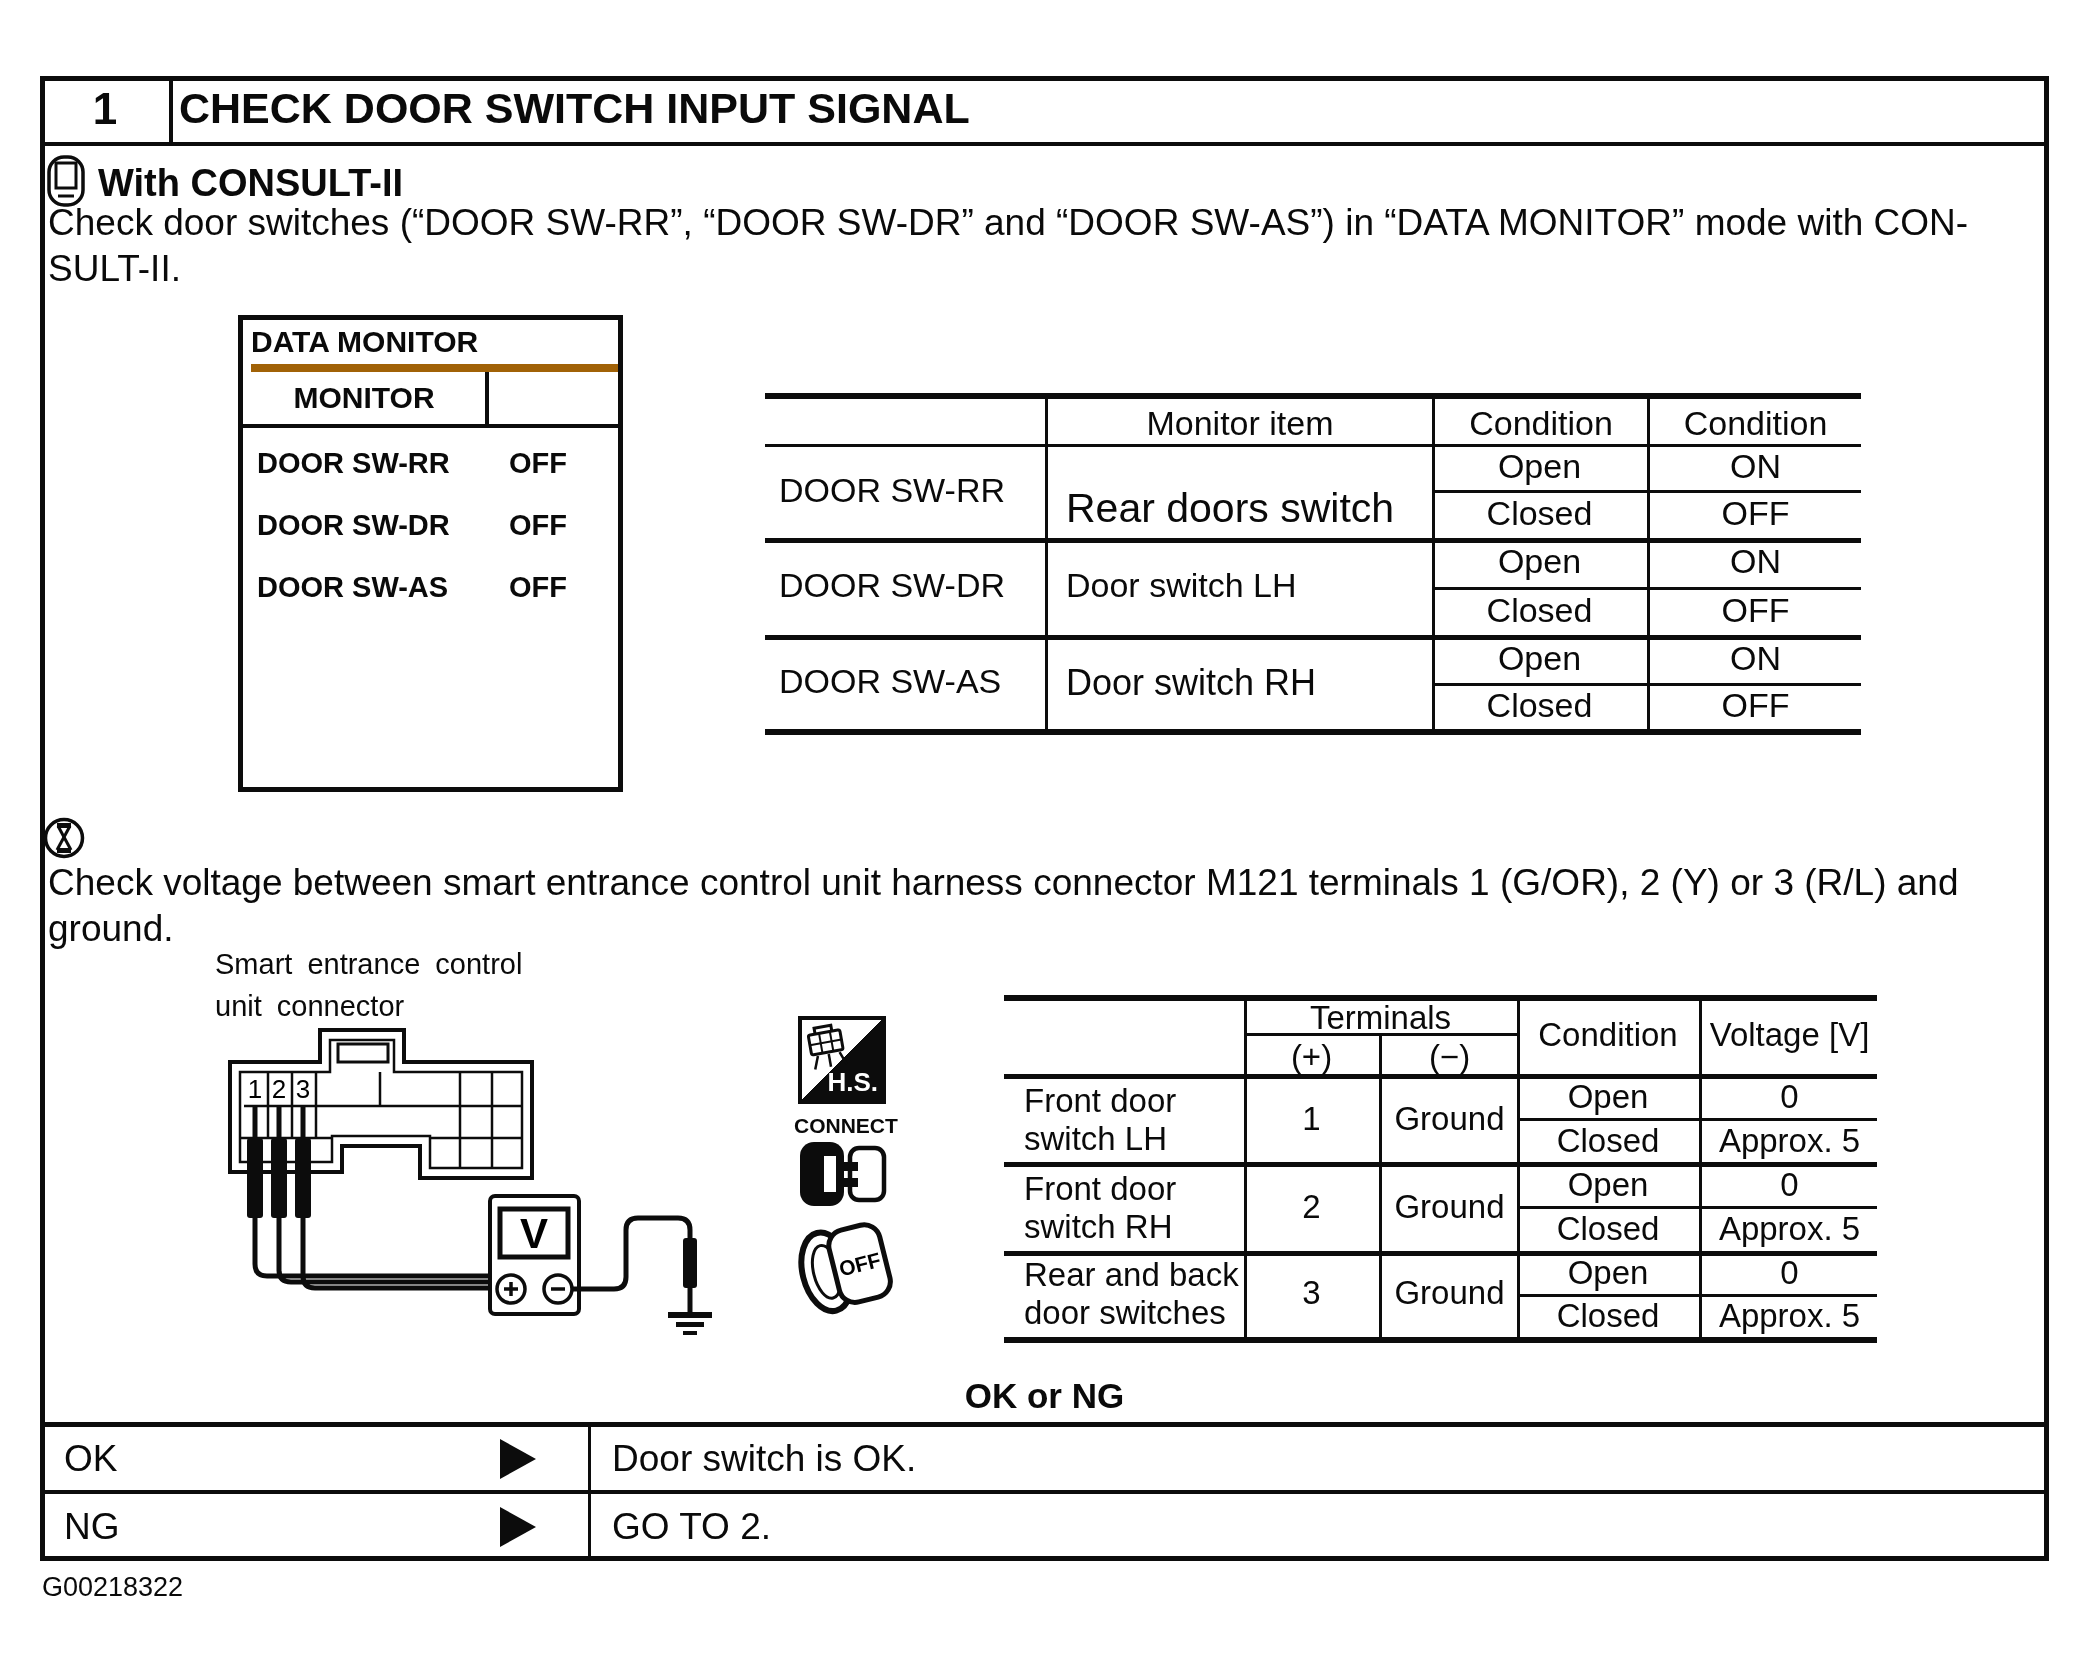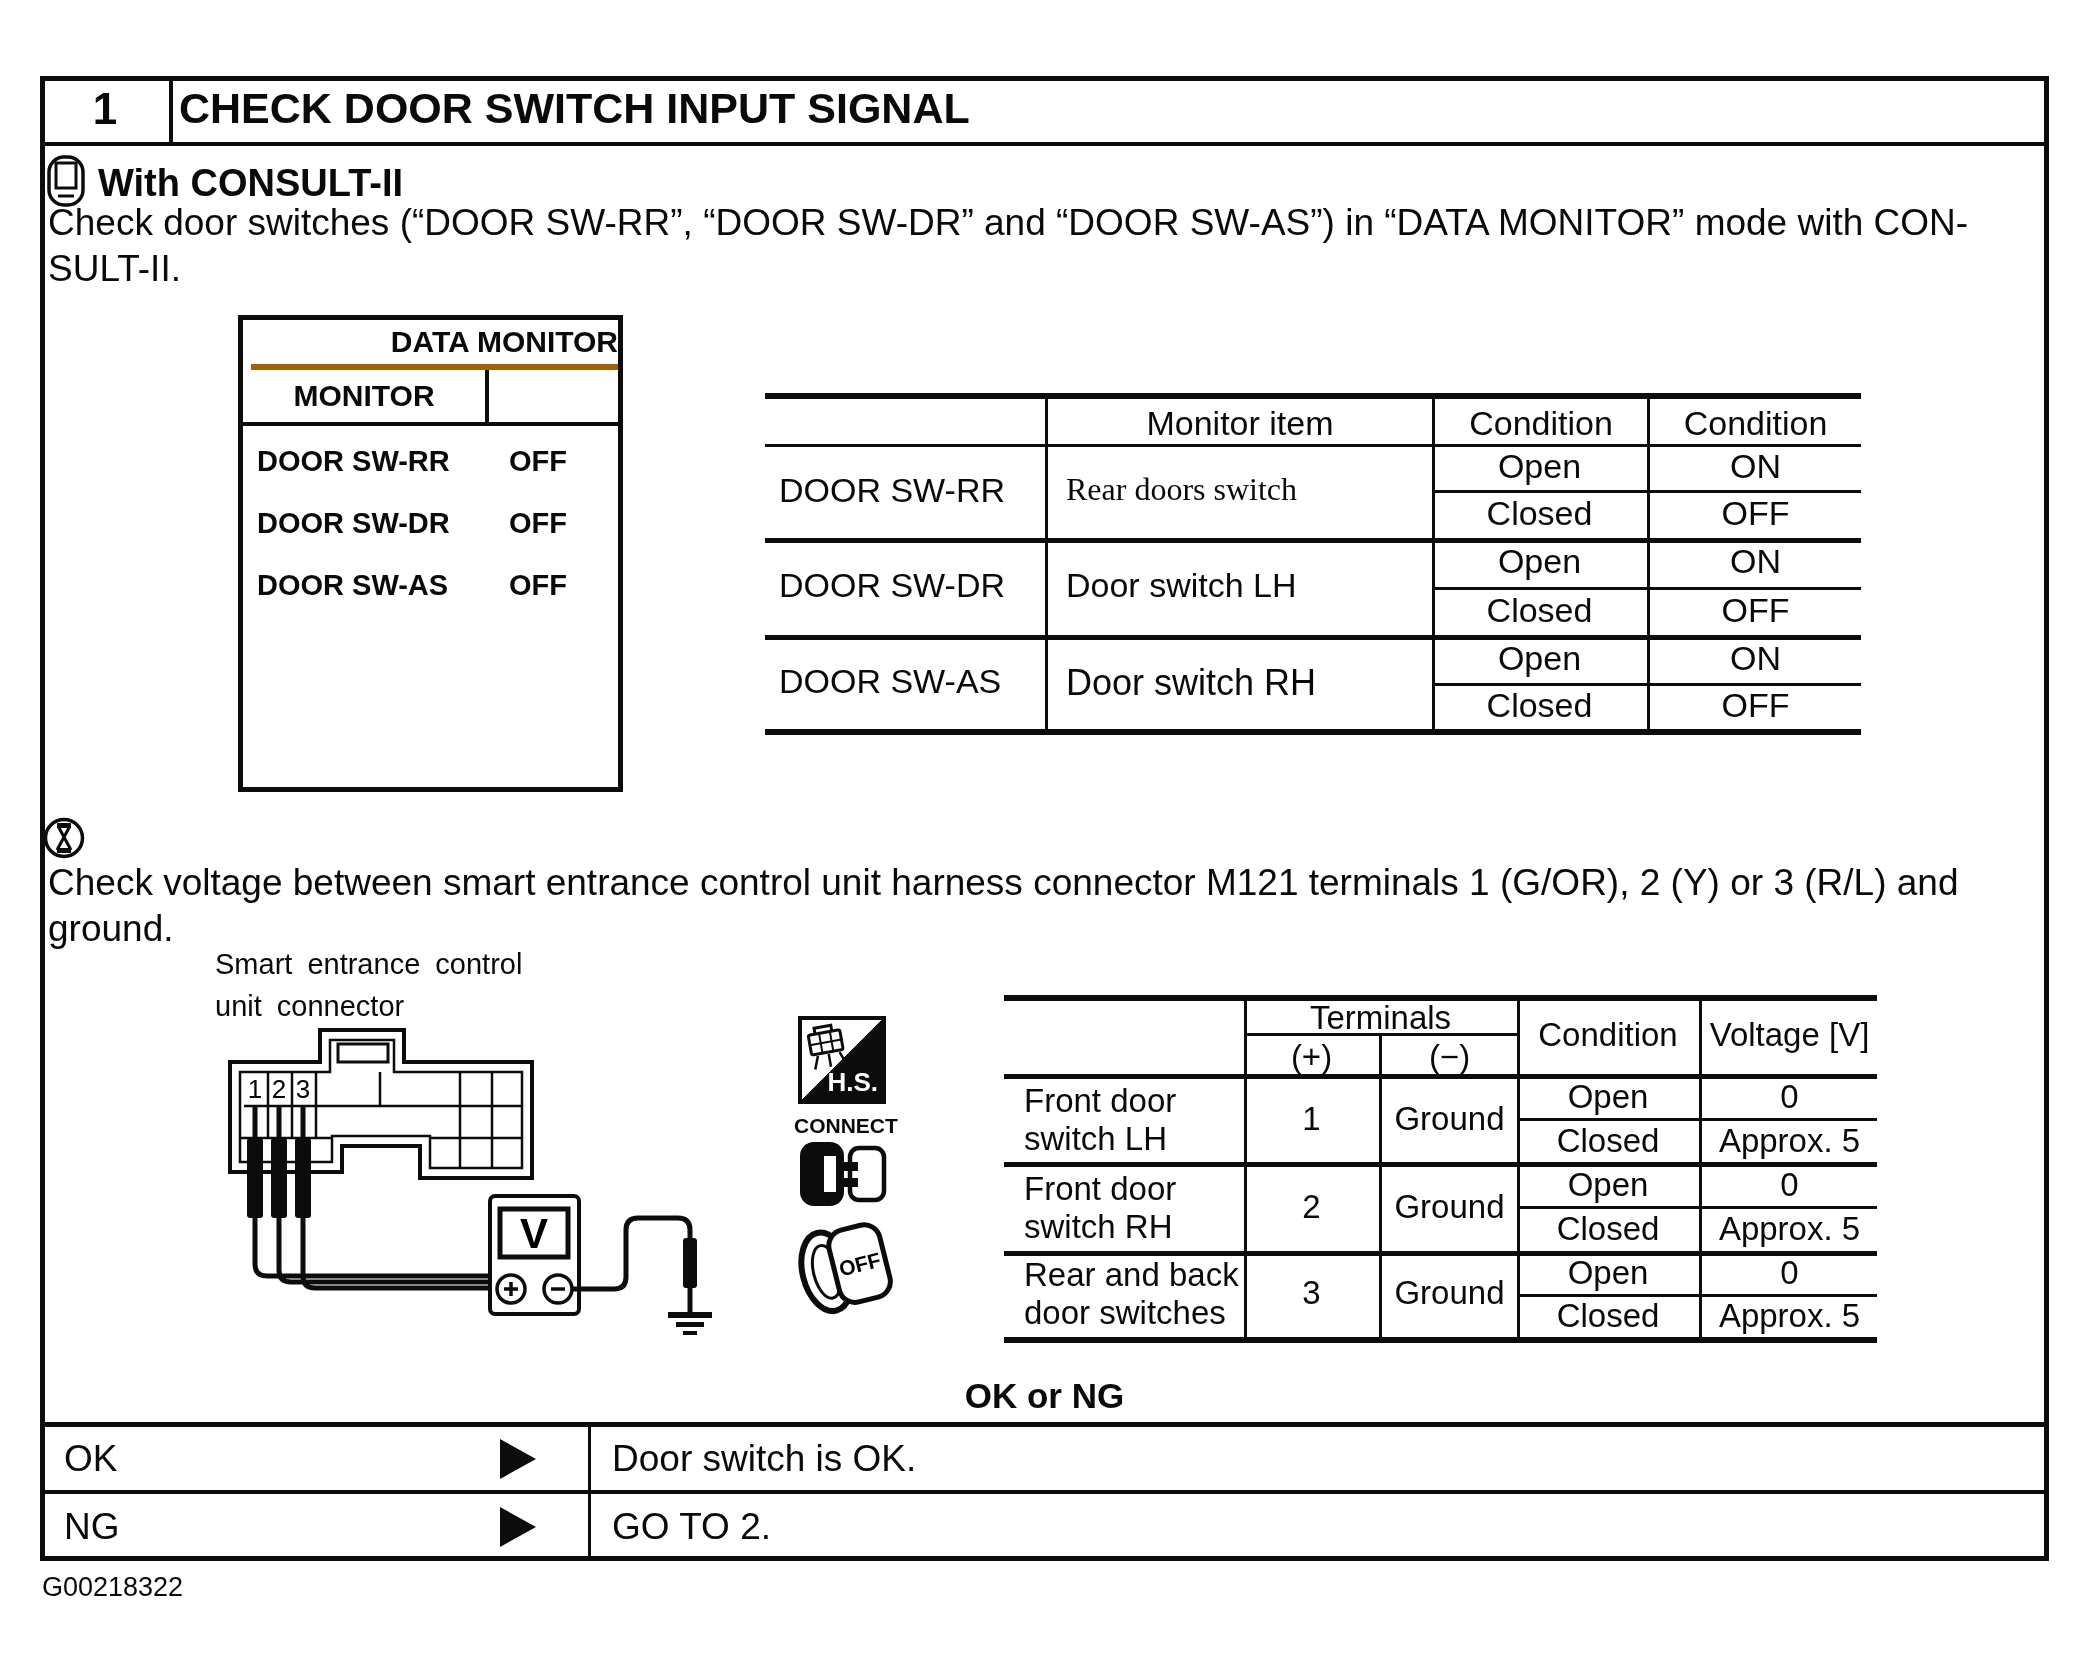--- a/index.html
+++ b/index.html
@@ -10,22 +10,22 @@
   }
   .abs{position:absolute;}
   .t{position:absolute;white-space:nowrap;}
   .ln{position:absolute;background:#0c0c0c;}
   .b{font-weight:bold;}
   .ctr{text-align:center;}
   .outer-box{position:absolute;left:40px;top:76px;width:2009px;height:1485px;
     border:5px solid #0c0c0c;box-sizing:border-box;}
   .dm-box{position:absolute;left:238px;top:315px;width:385px;height:477px;
     border:5px solid #0c0c0c;box-sizing:border-box;}
-  .dm-title{height:44px;line-height:44px;border-bottom:6px solid #a16207;
-    font-size:30px;font-weight:bold;text-align:right;margin-left:8px;}
+  .dm-title{height:44px;line-height:44px;border-bottom:8px solid #a16207;
+    font-size:30px;font-weight:bold;text-align:left;margin-left:8px;}
   .dm-monrow{height:52px;border-bottom:4px solid #0c0c0c;display:flex;}
   .dm-moncell{width:246px;border-right:4px solid #0c0c0c;line-height:52px;
     text-align:center;font-size:30px;font-weight:bold;box-sizing:border-box;}
   .dm-item{height:62px;display:flex;align-items:center;font-weight:bold;font-size:29px;}
   .dm-item .lab{padding-left:14px;width:252px;}
   .arrow{position:absolute;width:0;height:0;border-top:20px solid transparent;
     border-bottom:20px solid transparent;border-left:36px solid #0c0c0c;}
   svg text{font-family:"Liberation Sans",sans-serif;}
 </style>
 </head>
@@ -80,21 +80,21 @@
   <div class="ln" style="left:1432px;top:683px;width:429px;height:3px;"></div>
   <div class="ln" style="left:1045px;top:393px;width:3px;height:342px;"></div>
   <div class="ln" style="left:1432px;top:393px;width:3px;height:342px;"></div>
   <div class="ln" style="left:1647px;top:393px;width:3px;height:342px;"></div>
 
   <div class="t ctr" style="left:1045px;top:404px;width:390px;font-size:34px;">Monitor item</div>
   <div class="t ctr" style="left:1432px;top:404px;width:218px;font-size:34px;">Condition</div>
   <div class="t ctr" style="left:1650px;top:404px;width:211px;font-size:34px;">Condition</div>
 
   <div class="t" style="left:779px;top:471px;font-size:34px;">DOOR SW-RR</div>
-  <div class="t" style="left:1066px;top:471px;font-size:32px;font-family:Liberation Serif, serif;">Rear doors switch</div>
+  <div class="t" style="left:1066px;top:485px;font-size:41px;">Rear doors switch</div>
   <div class="t ctr" style="left:1432px;top:447px;width:215px;font-size:34px;">Open</div>
   <div class="t ctr" style="left:1650px;top:447px;width:211px;font-size:34px;">ON</div>
   <div class="t ctr" style="left:1432px;top:494px;width:215px;font-size:34px;">Closed</div>
   <div class="t ctr" style="left:1650px;top:494px;width:211px;font-size:34px;">OFF</div>
 
   <div class="t" style="left:779px;top:566px;font-size:34px;">DOOR SW-DR</div>
   <div class="t" style="left:1066px;top:566px;font-size:34px;">Door switch LH</div>
   <div class="t ctr" style="left:1432px;top:542px;width:215px;font-size:34px;">Open</div>
   <div class="t ctr" style="left:1650px;top:542px;width:211px;font-size:34px;">ON</div>
   <div class="t ctr" style="left:1432px;top:591px;width:215px;font-size:34px;">Closed</div>

